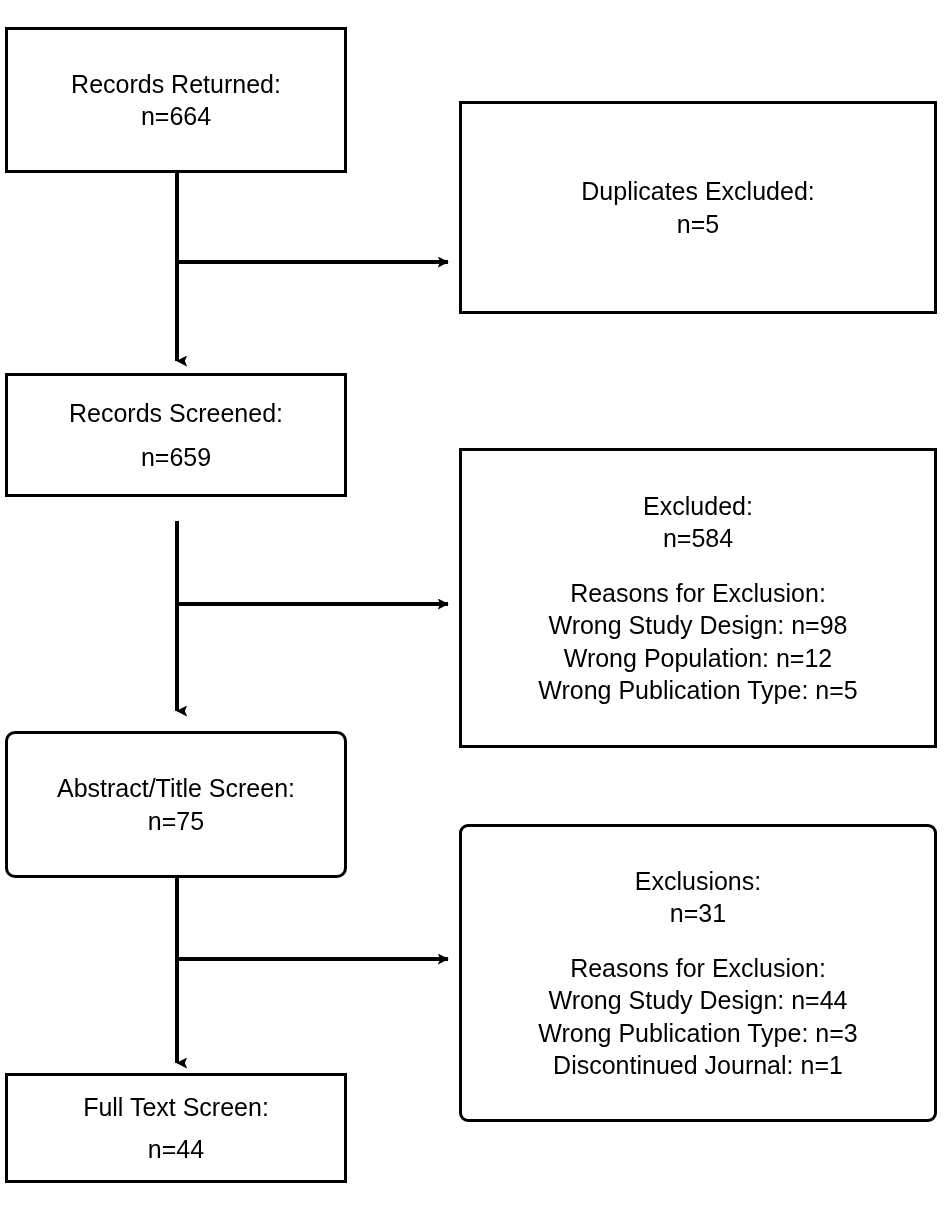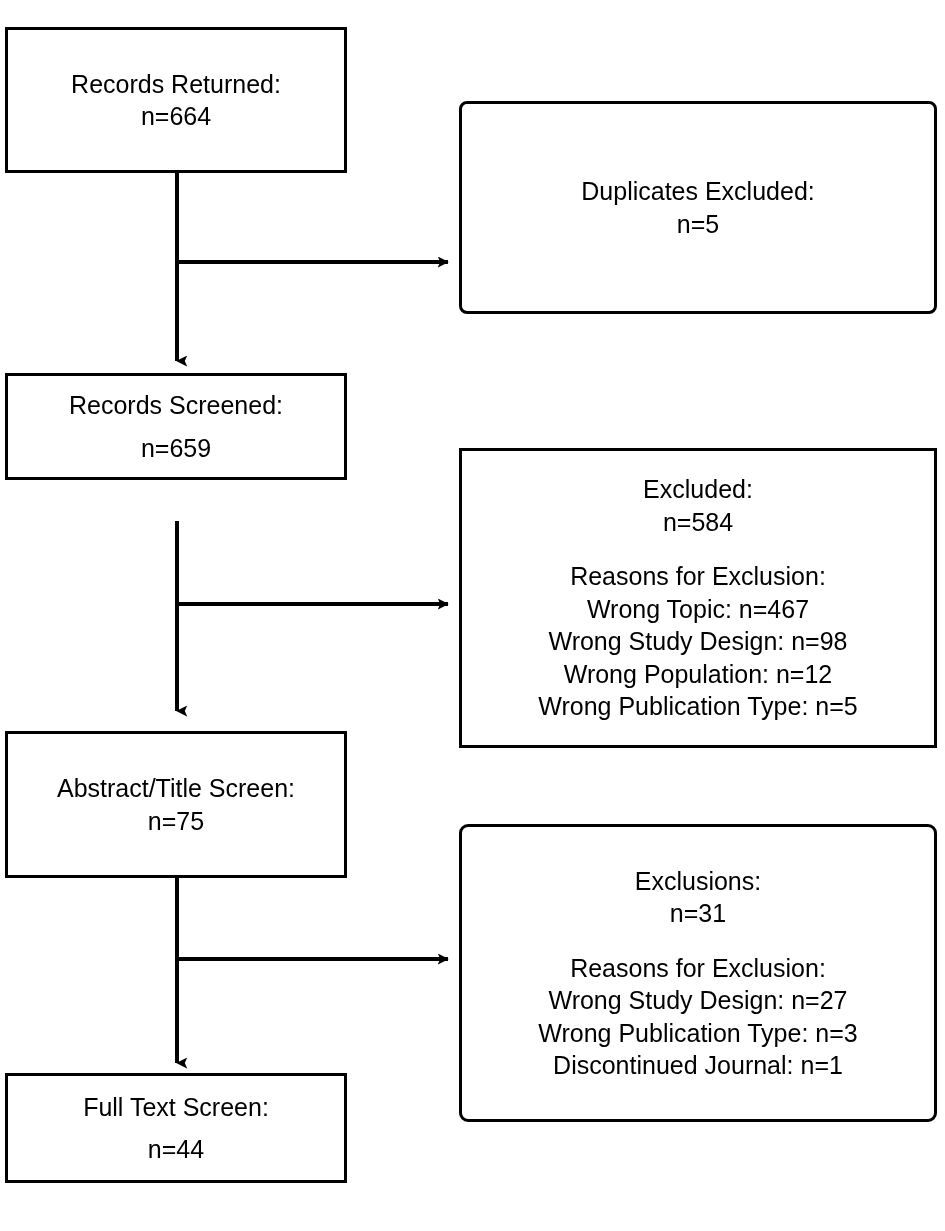--- a/index.html
+++ b/index.html
@@ -34,25 +34,25 @@
   .node-box .line {
     display: block;
     white-space: nowrap;
   }
   .node-box .spacer {
     display: block;
     height: 22px;
   }
   
   #box-records-returned { left: 5px;  top: 27px;   width: 342px; height: 146px; }
-  #box-records-screened { left: 5px;  top: 373px;  width: 342px; height: 107px; gap: 11px; }
-  #box-abstract-title   { left: 5px;  top: 731px;  width: 342px; height: 147px; }
+  #box-records-screened { left: 5px;  top: 373px;  width: 342px; height: 124px; gap: 11px; }
+  #box-abstract-title   { left: 5px;  top: 731px;  width: 342px; height: 147px; border-radius: 10px; }
   #box-full-text        { left: 5px;  top: 1073px; width: 342px; height: 110px; gap: 9px; }
   
-  #box-duplicates-excluded { left: 459px; top: 101px; width: 478px; height: 213px; border-radius: 8px; }
+  #box-duplicates-excluded { left: 459px; top: 101px; width: 478px; height: 213px; }
   #box-excluded-584        { left: 459px; top: 448px; width: 478px; height: 300px; }
   #box-exclusions-31       { left: 459px; top: 824px; width: 478px; height: 298px; border-radius: 9px; }
 
   #connector-layer {
     position: absolute;
     left: 0;
     top: 0;
     width: 945px;
     height: 1231px;
     z-index: 1;
@@ -113,29 +113,28 @@
   <div class="node-box" id="box-duplicates-excluded">
     <span class="line">Duplicates Excluded:</span>
     <span class="line">n=5</span>
   </div>
 
   <div class="node-box" id="box-excluded-584">
     <span class="line">Excluded:</span>
     <span class="line">n=584</span>
     <span class="spacer"></span>
     <span class="line">Reasons for Exclusion:</span>
-    <span class="line">Wrong Topic: n=467</span>
     <span class="line">Wrong Study Design: n=98</span>
     <span class="line">Wrong Population: n=12</span>
     <span class="line">Wrong Publication Type: n=5</span>
   </div>
 
   <div class="node-box" id="box-exclusions-31">
     <span class="line">Exclusions:</span>
     <span class="line">n=31</span>
     <span class="spacer"></span>
     <span class="line">Reasons for Exclusion:</span>
-    <span class="line">Wrong Study Design: n=27</span>
+    <span class="line">Wrong Study Design: n=44</span>
     <span class="line">Wrong Publication Type: n=3</span>
     <span class="line">Discontinued Journal: n=1</span>
   </div>
 
 </div>
 
 </body></html>

